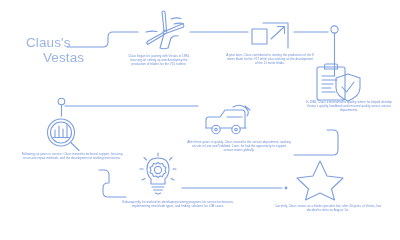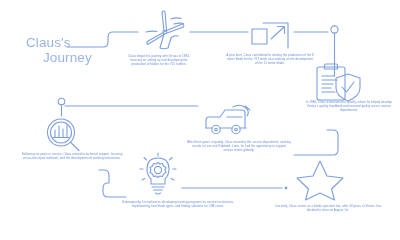--- a/index.html
+++ b/index.html
@@ -57,21 +57,21 @@
       <path d="M104 183 Q99 183 99 188 V192 Q99 197 104 197 H122"></path>
       <path d="M95 170 H100 Q105 170 105 175 V183"></path>
 
       <path d="M178 188 H278"></path>
       <circle cx="282" cy="188" r="0.9"></circle>
     </g>
   </svg>
 
   <div class="title" style="left:22px;top:36px;">
     <span>Claus's</span>
-    <span class="l2">Journey</span>
+    <span class="l2">Vestas</span>
   </div>
 
   <svg class="icon" style="left:134px;top:8px;" width="52" height="44" viewBox="0 0 52 44">
     <g fill="none" stroke="#7d9fe0" stroke-width="1.1" stroke-linecap="round" stroke-linejoin="round">
       <path d="M26 23 L24 4 Q25.5 2 27 4 L28.5 22"></path>
       <path d="M26.5 23.5 L44 16 Q46.5 16.5 45.5 19 L29 25"></path>
       <path d="M25.5 24.5 L10 33 Q8 34.5 9.5 36.5 L27 26"></path>
       <circle cx="26.8" cy="24" r="1.8"></circle>
       <path d="M33 11 Q38 9 43 10.5"></path>
       <path d="M36 16 Q41 14.5 45.5 15.5"></path>

